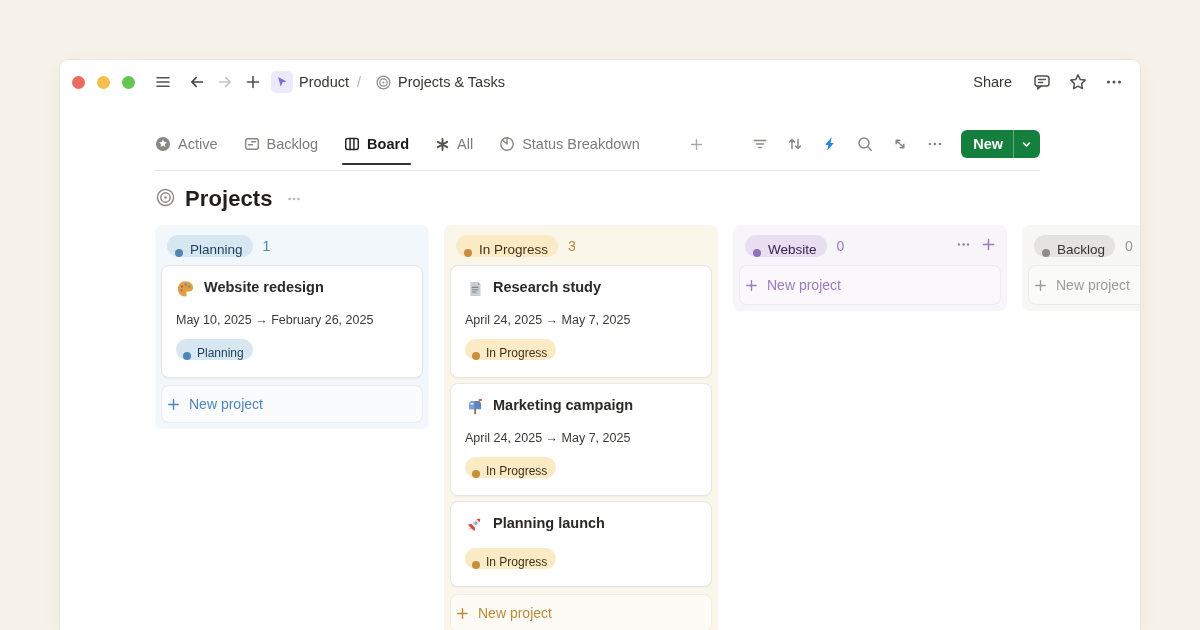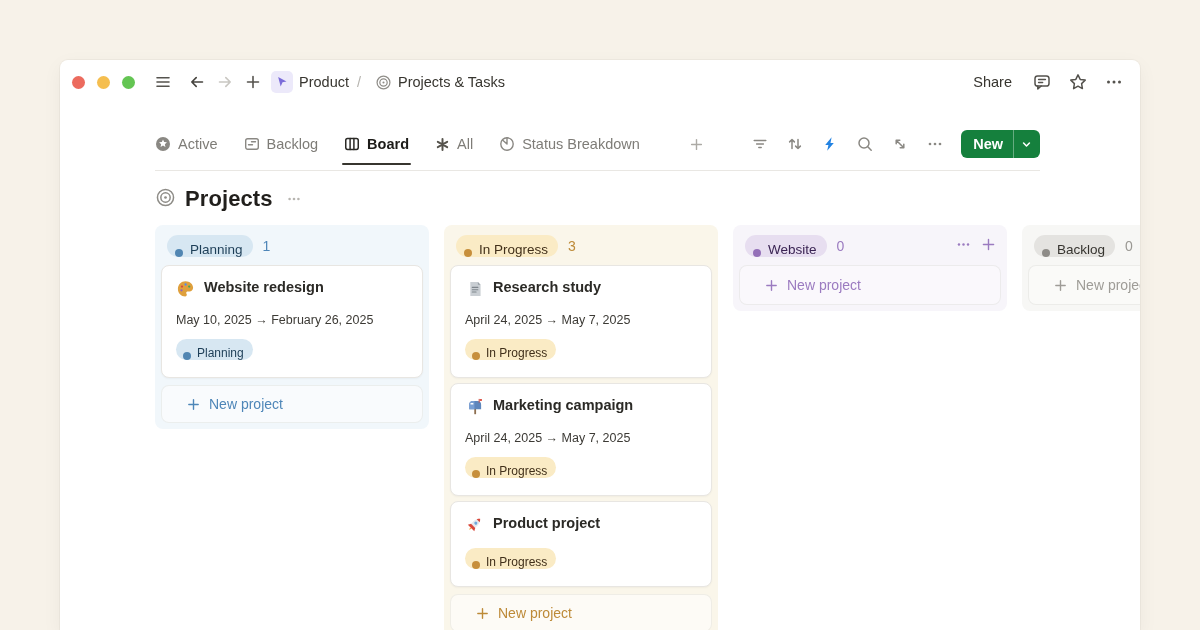--- a/index.html
+++ b/index.html
@@ -65,21 +65,21 @@
     box-shadow:0 1px 2px rgba(0,0,0,0.04); padding:13px 14px; margin-top:4px; cursor:pointer;
   }
   .card + .card { margin-top:5px; }
   .card-title-row { display:flex; gap:9px; height:22px; }
   .card-emoji { width:19px; height:19px; flex:none; display:flex; align-items:center; justify-content:center; }
   .card-title { font-size:14.5px; font-weight:700; color:#2B2A26; white-space:nowrap; overflow:hidden; }
   .card-dates { margin-top:12px; font-size:12.5px; line-height:15px; color:#3C3A35; white-space:nowrap; }
   .pill.sm { height:21px; font-size:12px; padding:0 9px 0 7px; margin-top:11px; gap:6px; }
   .pill.sm .dot { width:8px; height:8px; }
   .new-card {
-    margin-top:7px; height:38px; display:flex; align-items:center; gap:8px; padding:0 24px;
+    margin-top:7px; height:38px; display:flex; align-items:center; gap:8px; padding:0 4px;
     background:rgba(255,255,255,0.55); border:1px solid rgba(60,50,30,0.07); border-radius:8px;
     font-size:14px; cursor:pointer; white-space:nowrap;
   }
   .new-card.ghost { background:rgba(255,255,255,0.35); height:40px; margin-top:4px; }
   .plus-g { display:flex; align-items:center; }
 </style>
 </head>
 <body>
 
 <div class="window">
@@ -356,21 +356,21 @@
             <svg width="19" height="19" viewBox="0 0 20 20">
                 <g transform="rotate(45 10 10)">
                   <path d="M10 1.6c2.1 1.9 3.1 4.4 3.1 7.2l-.1 3.2H7l-.1-3.2c0-2.8 1-5.3 3.1-7.2z" fill="#E6E9EC"></path>
                   <path d="M10 1.6c.9.8 1.7 1.8 2.2 2.9H7.8c.5-1.1 1.3-2.1 2.2-2.9z" fill="#D9483B"></path>
                   <circle cx="10" cy="8" r="1.6" fill="#6FA8DC"></circle>
                   <path d="M6.9 12h6.2l1.7 3.1H5.2z" fill="#D9483B"></path>
                   <path d="M8.9 15.4h2.2L10 18z" fill="#F2A33C"></path>
                 </g>
               </svg>
           </span>
-          <span class="card-title">Product project</span>
+          <span class="card-title">Planning launch</span>
         </div>
         <span class="pill sm" style="background: rgb(250, 235, 197); color: rgb(65, 48, 26);">
           <span class="dot" style="background: rgb(199, 143, 60);"></span>
           <span>In Progress</span>
         </span>
       </div>
       <div class="new-card" style="color: rgb(189, 138, 56);">
         <span class="plus-g">
           <svg width="15" height="15" viewBox="0 0 16 16" fill="none" stroke="currentColor" stroke-width="1.5" stroke-linecap="round">
               <path d="M8 3v10M3 8h10"></path>

